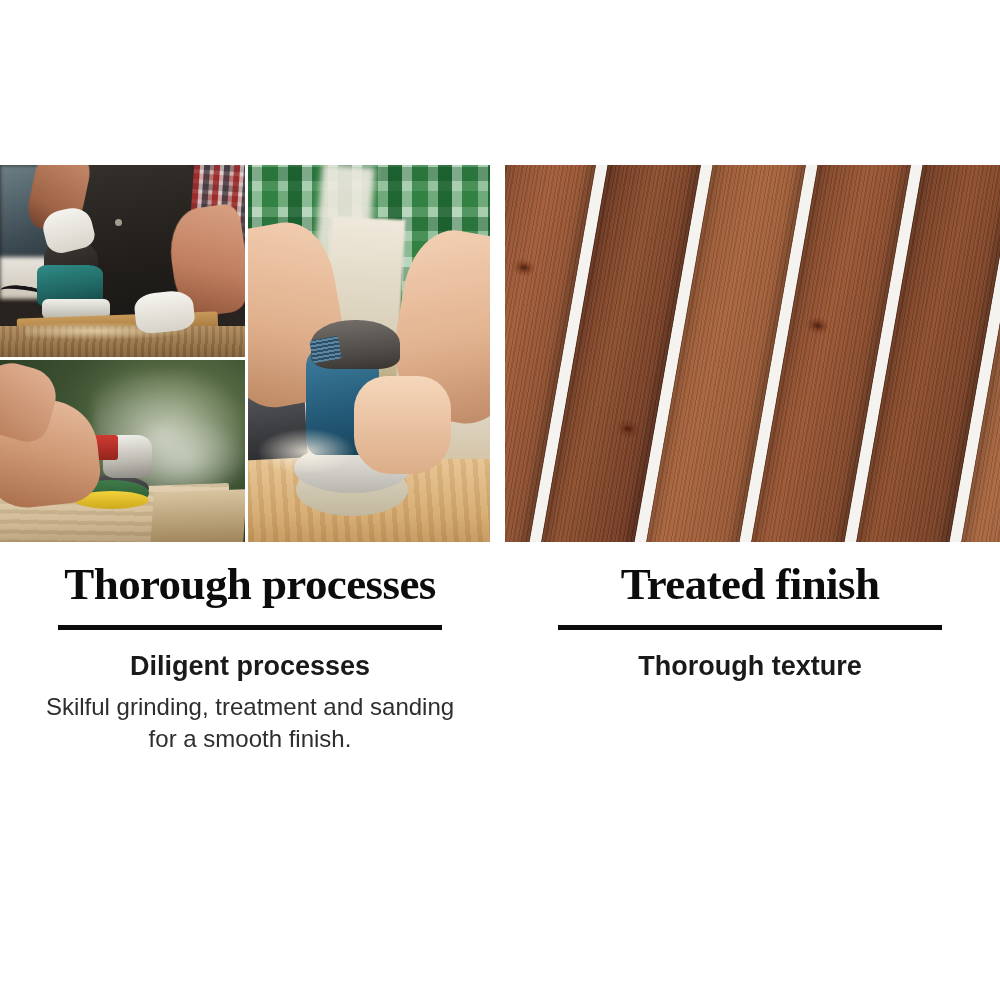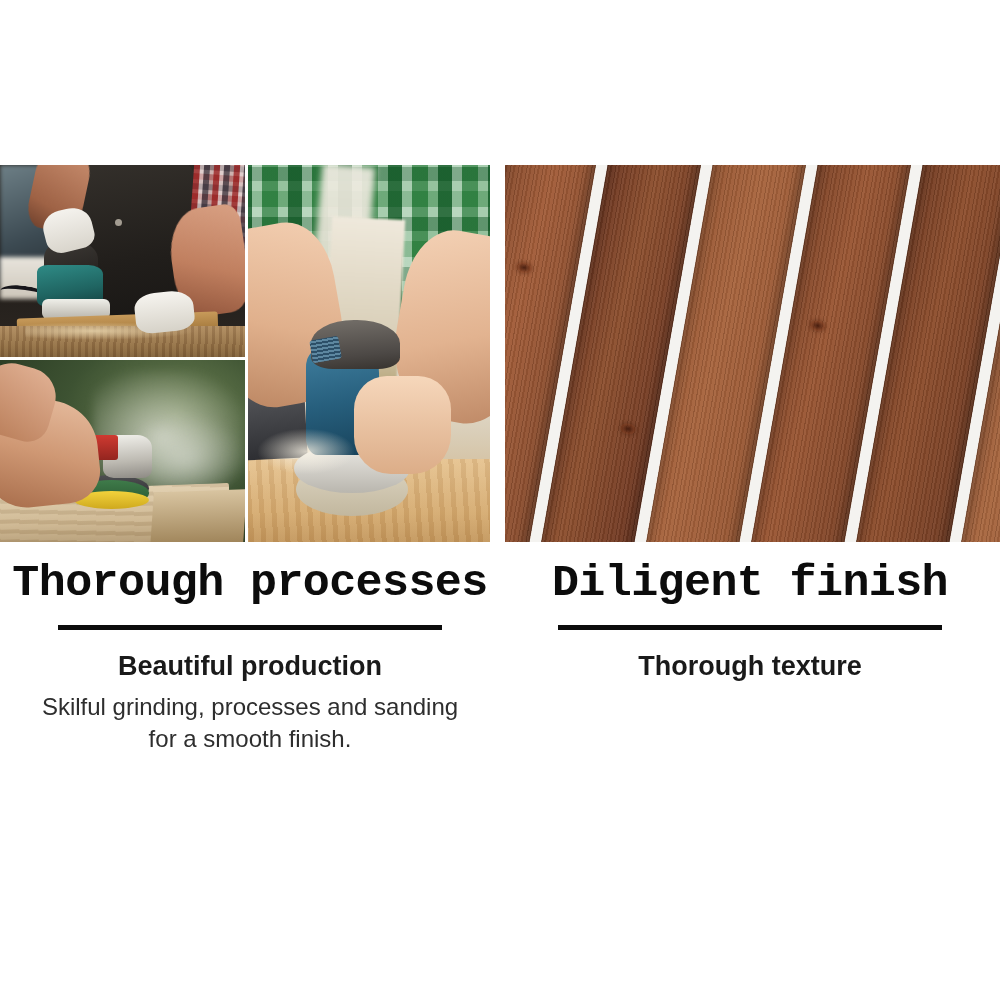--- a/index.html
+++ b/index.html
@@ -368,21 +368,21 @@
   .copy.left  { left: 0px;   width: 500px; }
   .copy.right { left: 500px; width: 500px; }
 
   .headline {
     margin: 0;
     font-size: 45px;
     font-weight: 700;
     letter-spacing: -0.6px;
     color: #0c0c0c;
     line-height: 1.08;
-    font-family: Liberation Mono, monospace;
+    font-family: Liberation Serif, serif;
   }
   .rule {
     height: 5px;
     background: #0c0c0c;
     margin: 16px auto 0 auto;
     width: 384px;
   }
   .subhead {
     margin: 20px 0 0 0;
     font-size: 27px;
@@ -498,23 +498,23 @@
             <div class="slat-inner"></div>
           </div>
         </div>
     </div>
 
   </div>
 
   <div class="copy left">
     <h2 class="headline">Thorough processes</h2>
     <div class="rule"></div>
-    <p class="subhead">Beautiful production</p>
-    <p class="body-copy">Skilful grinding, processes and sanding for a smooth finish.</p>
+    <p class="subhead">Diligent processes</p>
+    <p class="body-copy">Skilful grinding, treatment and sanding for a smooth finish.</p>
   </div>
 
   <div class="copy right">
-    <h2 class="headline">Diligent finish</h2>
+    <h2 class="headline">Treated finish</h2>
     <div class="rule"></div>
     <p class="subhead">Thorough texture</p>
   </div>
 
 </div>
 
 </body></html>

